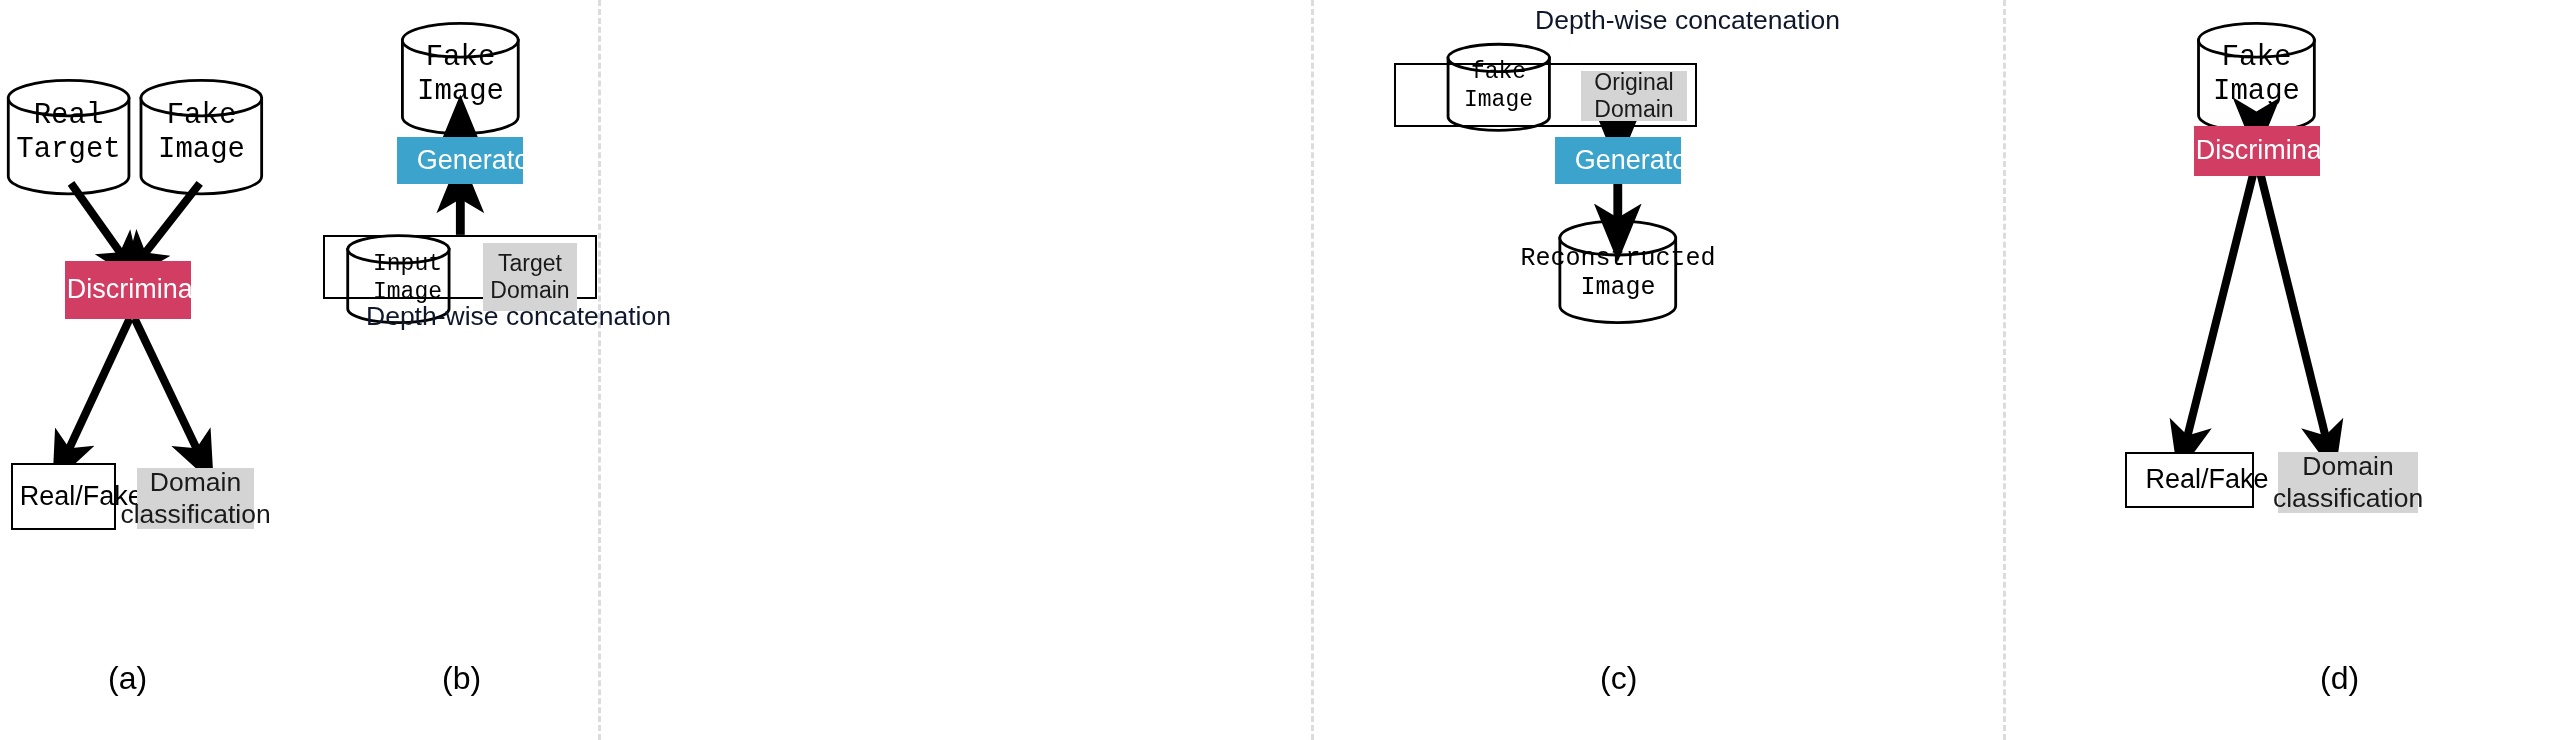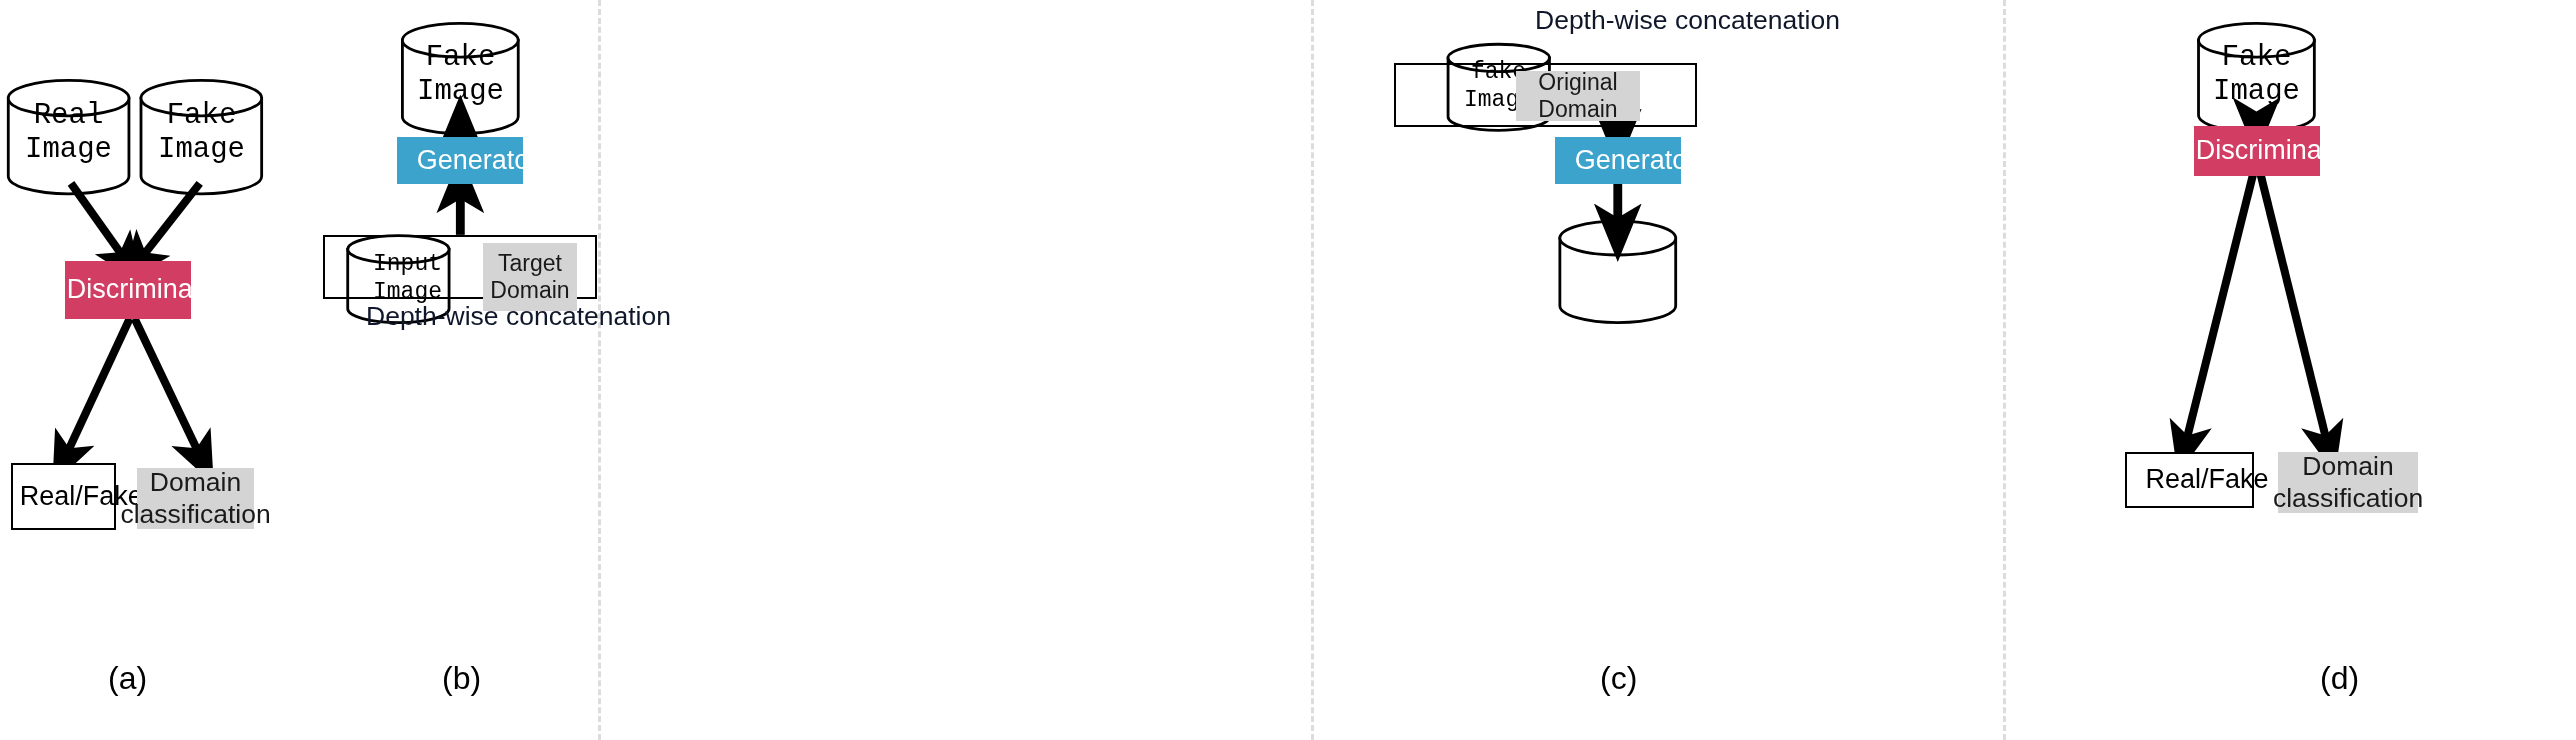--- a/index.html
+++ b/index.html
@@ -139,21 +139,21 @@
 
     <line x1="2805" y1="152" x2="2805" y2="154" stroke="#000000" stroke-width="11" marker-end="url(#ah)"></line>
     <line x1="2801" y1="216" x2="2716" y2="555" stroke="#000000" stroke-width="10" marker-end="url(#ah)"></line>
     <line x1="2810" y1="216" x2="2894" y2="555" stroke="#000000" stroke-width="10" marker-end="url(#ah)"></line>
   </svg>
 
   <div class="divider" style="left:598px;"></div>
   <div class="divider" style="left:1311px;"></div>
   <div class="divider" style="left:2003px;"></div>
 
-  <div class="cyl-label" style="left:8px; top:108px; width:121px; height:50px; font-size:29px;">Real Image</div>
+  <div class="cyl-label" style="left:8px; top:108px; width:121px; height:50px; font-size:29px;">Real Target</div>
 
   <div class="cyl-label" style="left:141px; top:108px; width:121px; height:50px; font-size:29px;">Fake Image</div>
 
   <div class="node solid-box" style="left:65px; top:261px; width:126px; height:58px; background:#d23e63; font-size:27px;">Discriminator</div>
 
   <div class="node rect-box" style="left:11.3px; top:463px; width:105px; height:67px; font-size:27px;">Real/Fake</div>
 
   <div class="node gray-box" style="left:137px; top:468px; width:117px; height:61px; font-size:26.5px; padding:0 4.8px;">Domain classification</div>
 
   <div class="panel-caption" style="left:108px; top:660px;">(a)</div>
@@ -171,26 +171,27 @@
   <div class="plain-text" style="left:366px; top:301px; font-size:26.5px;">Depth-wise concatenation</div>
 
   <div class="panel-caption" style="left:442px; top:660px;">(b)</div>
 
   <div class="plain-text" style="left:1535px; top:4.8px; font-size:26.5px;">Depth-wise concatenation</div>
 
   <div class="node rect-box" style="left:1394px; top:63px; width:303px; height:64px; background:transparent;"></div>
 
   <div class="cyl-label" style="left:1448px; top:64px; width:101px; height:45px; font-size:23px;">fake Image</div>
 
-  <div class="node gray-box" style="left:1516px; top:71px; width:124px; height:50px; font-size:23px; padding:0 3.2px;">
+  <div class="node gray-box" style="left:1581px; top:71px; width:106px; height:50px; font-size:23px; padding:0 3.2px;">
       <span>Original Domain</span>
     </div>
 
   <div class="node solid-box" style="left:1555px; top:137px; width:126px; height:47px; background:#3ba3cc; font-size:27px;">Generator</div>
 
+  <div class="cyl-label" style="left:1553px; top:243px; width:130px; height:60px; font-size:25px;">Reconstructed Image</div>
 
   <div class="panel-caption" style="left:1600px; top:660px;">(c)</div>
 
   <div class="cyl-label" style="left:2197px; top:50px; width:119px; height:50px; font-size:29px;">Fake Image</div>
 
   <div class="node solid-box" style="left:2194px; top:126px; width:126px; height:50px; background:#d23e63; font-size:27px;">Discriminator</div>
 
   <div class="node rect-box" style="left:2125px; top:452px; width:129px; height:56px; font-size:27px;">Real/Fake</div>
 
   <div class="node gray-box" style="left:2278px; top:452px; width:140px; height:61px; font-size:26.5px; padding:0 4.8px;">Domain classification</div>

